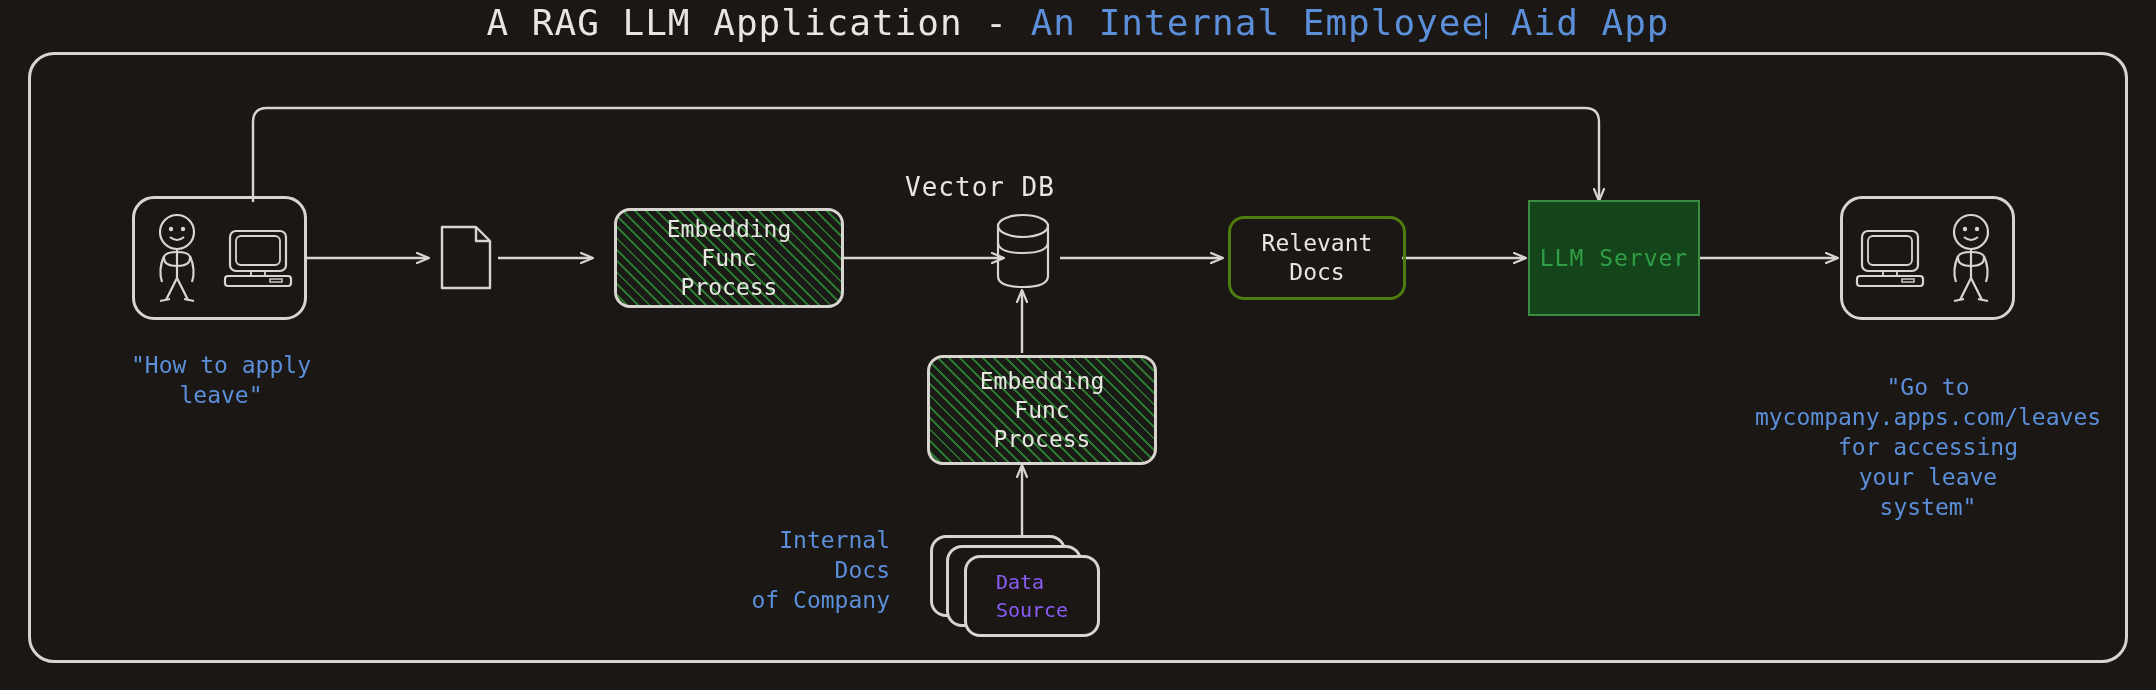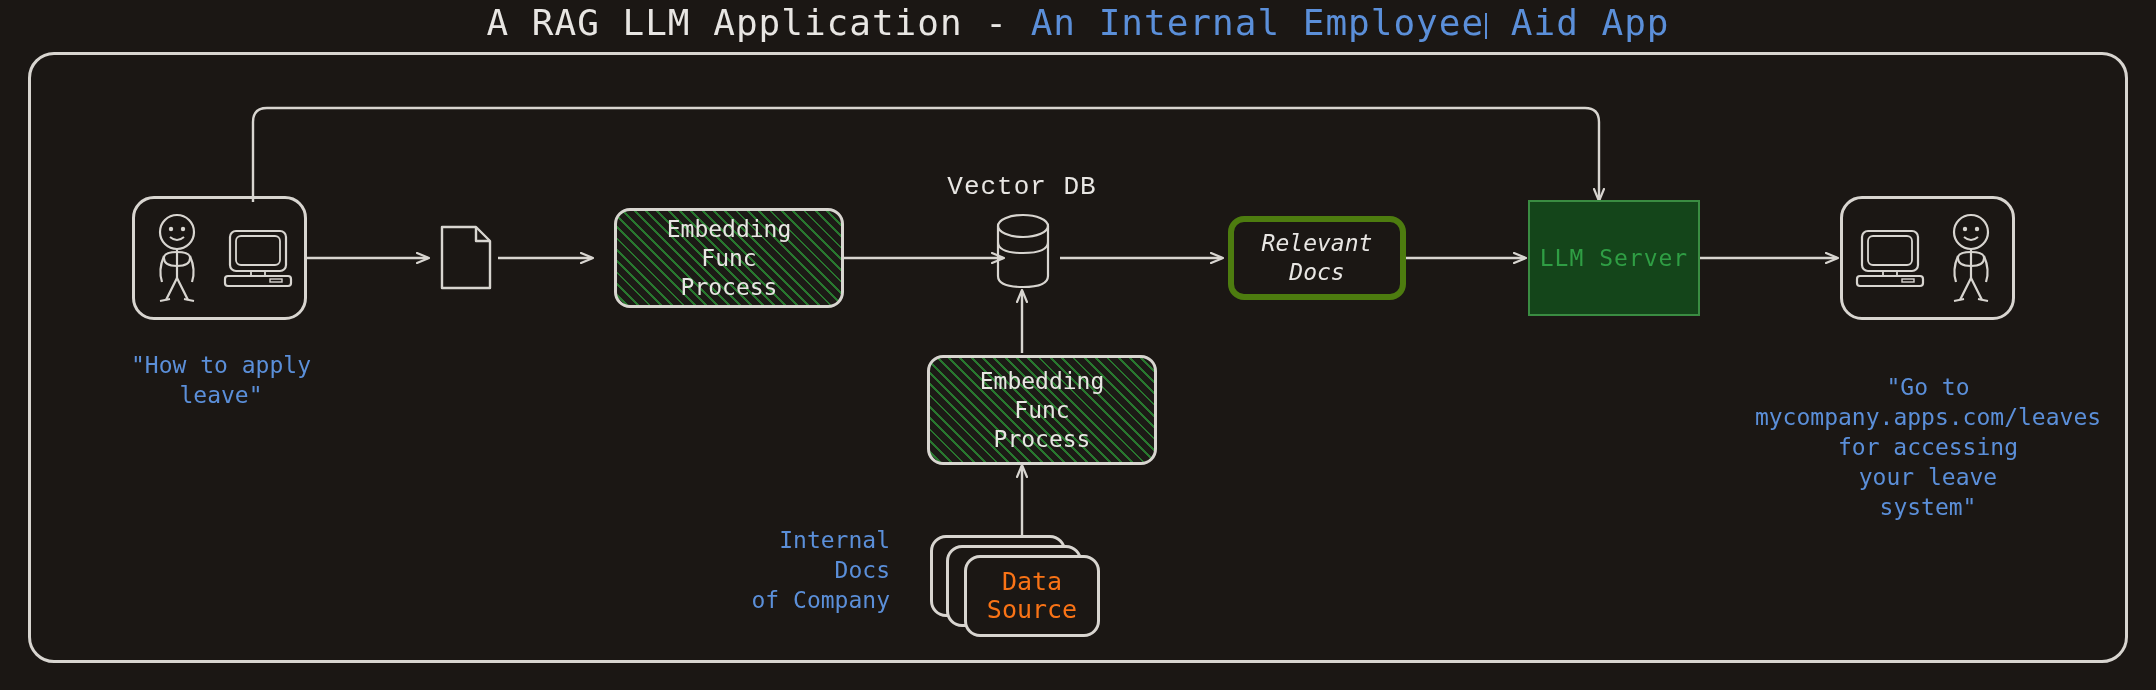--- a/index.html
+++ b/index.html
@@ -66,27 +66,26 @@
     );
     display: flex;
     align-items: center;
     justify-content: center;
     margin-left: 20px;
   }
 
   
   .plain-box {
     position: absolute;
-    border: 6px solid #4d7c0f;
+    border: 3px solid #4d7c0f;
     border-radius: 16px;
     background: transparent;
     display: flex;
     align-items: center;
     justify-content: center;
-    font-style: italic;
   }
 
   
   .actor-box {
     position: absolute;
     border: 3px solid #d8d5d0;
     border-radius: 22px;
     background: transparent;
     display: flex;
     align-items: center;
@@ -119,24 +118,23 @@
     background: #1b1714;
   }
   .stack-card.c1 { left: 0px;  top: 0px;  width: 136px; height: 82px; }
   .stack-card.c2 { left: 16px; top: 10px; width: 136px; height: 82px; }
   .stack-card.c3 {
     left: 34px; top: 20px; width: 136px; height: 82px;
     display: flex; align-items: center; justify-content: center;
   }
   .stack-card.c3 .ds-label {
     font-family: "DejaVu Sans Mono", monospace;
-    color: #f97316;
-    font-size: 25px;
+    color: #8b5cf6;
+    font-size: 20px;
     line-height: 28px;
-    text-align: center;
     white-space: pre-line;
   }
 
   
   .free-label {
     position: absolute;
     font-family: "DejaVu Sans Mono", monospace;
     text-align: center;
     white-space: pre-line;
   }
@@ -220,21 +218,21 @@
       <path d="M40,3 L40,17 L54,17" fill="none" stroke="#d8d5d0" stroke-width="2.4" stroke-linejoin="round"></path>
     </svg>
   </div>
 
   <div class="hatch-box" style="left:594px; top:208px; width:230px; height:100px;">
     <div class="node-label">Embedding
 Func
 Process</div>
   </div>
 
-  <div class="free-label dbtitle" style="left:922px; top:172px; width:200px;font-family:Liberation Mono, monospace;">Vector DB</div>
+  <div class="free-label dbtitle" style="left:880px; top:172px; width:200px;">Vector DB</div>
   <div style="position:absolute; left:992px; top:212px; width:62px; height:80px;">
     <svg class="icon" width="62" height="80" viewBox="0 0 62 80">
       <ellipse cx="31" cy="14" rx="25" ry="11" fill="none" stroke="#d8d5d0" stroke-width="2.2"></ellipse>
       <path d="M6,14 L6,64 Q6,75 31,75 Q56,75 56,64 L56,14" fill="none" stroke="#d8d5d0" stroke-width="2.2"></path>
       <path d="M6,30 Q6,41 31,41 Q56,41 56,30" fill="none" stroke="#d8d5d0" stroke-width="2"></path>
     </svg>
   </div>
 
   <div class="hatch-box" style="left:907px; top:355px; width:230px; height:110px;">
     <div class="node-label">Embedding

